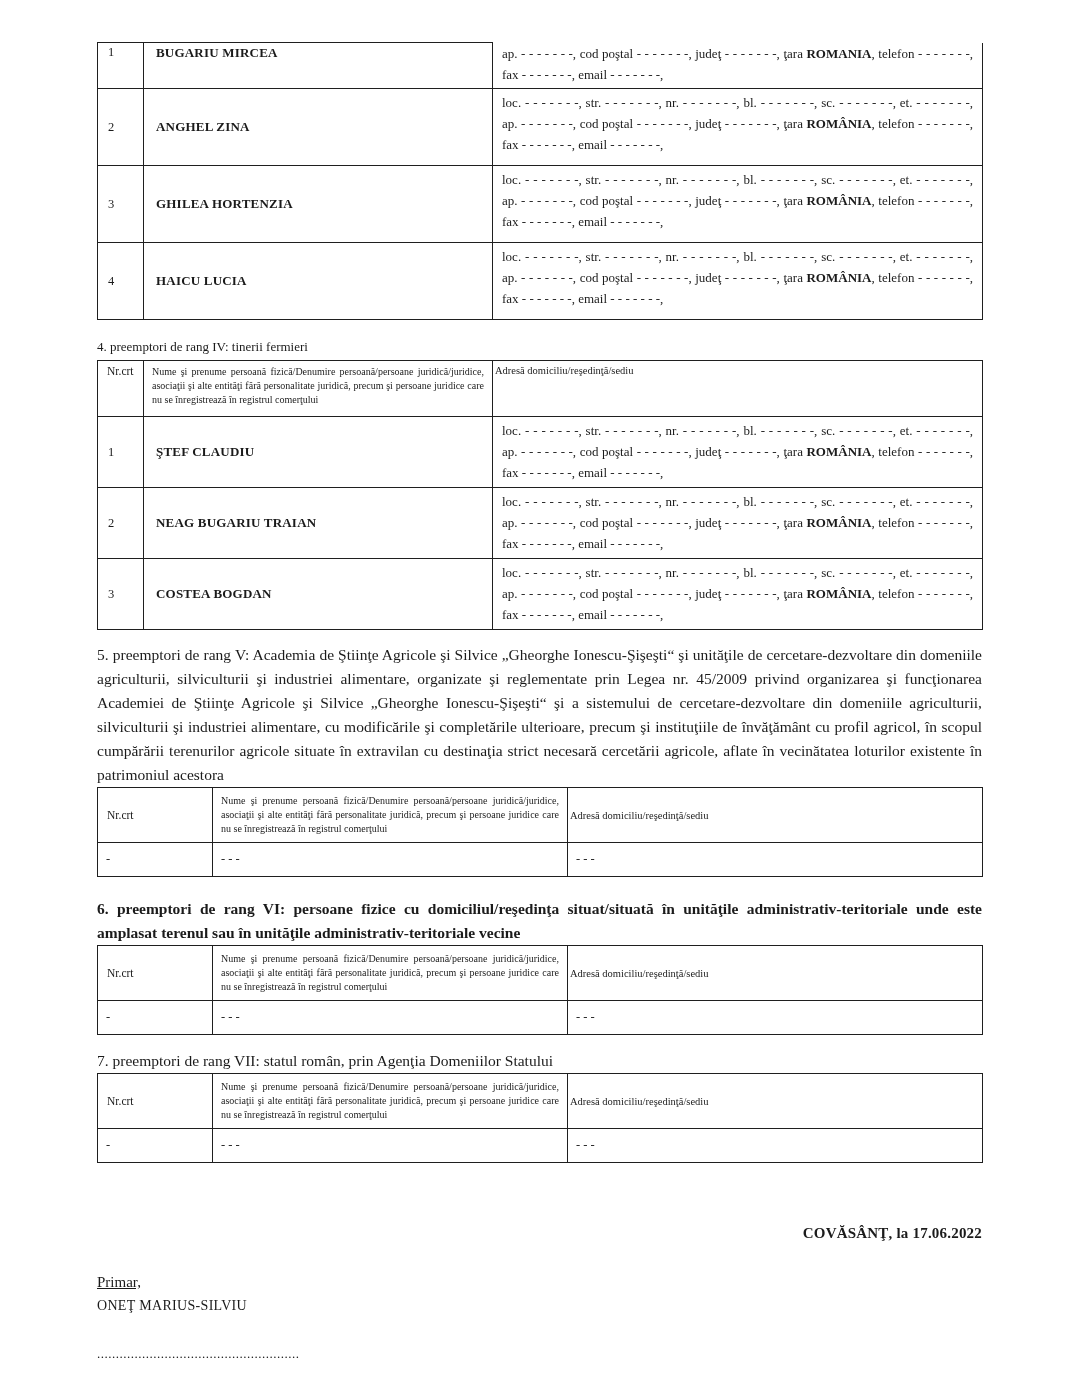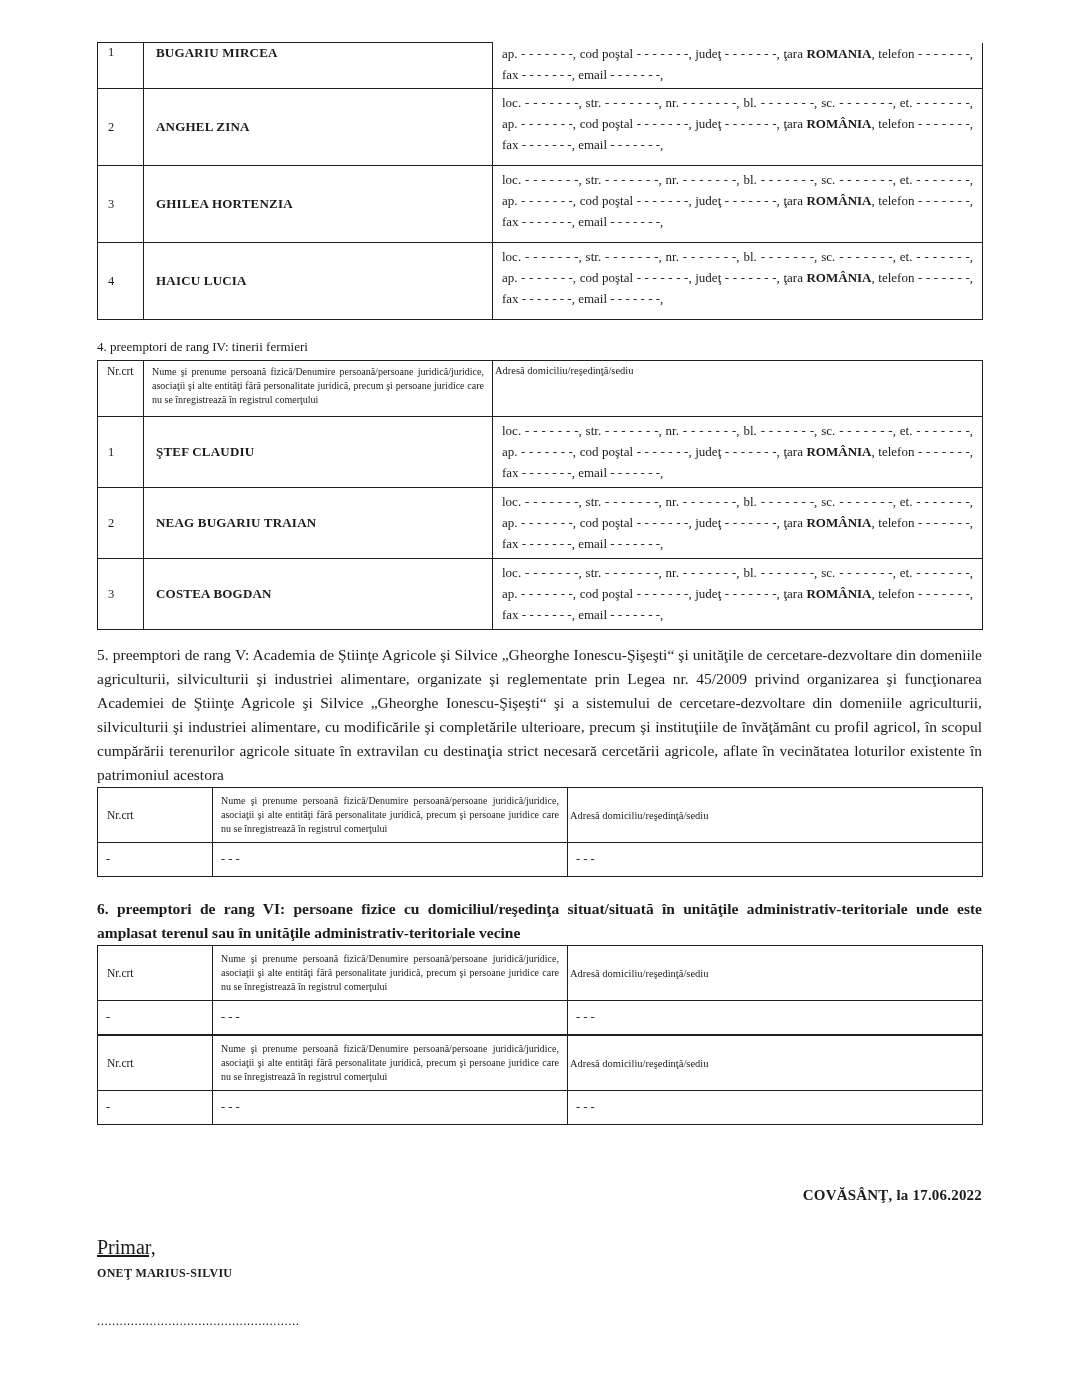--- a/index.html
+++ b/index.html
@@ -40,22 +40,22 @@
 
   
   .sec-title{font-size:13px;line-height:21px;margin:16px 0 3px 0;}
   .para{font-size:15.5px;line-height:24px;text-align:justify;margin:20px 0 0 0;}
   .para5{margin-top:13px;margin-bottom:0;}
   .para6{margin-bottom:0;font-weight:bold;}
   .sec7-title{font-size:15.5px;line-height:24px;margin:14px 0 0 0;}
 
   
   .f-place{margin-top:62px;font-size:15px;font-weight:bold;letter-spacing:.2px;text-align:right;}
-  .f-role{margin-top:32px;font-size:20px;text-decoration:underline;}
-  .f-name{margin-top:7px;font-size:12px;font-weight:bold;letter-spacing:.3px;}
+  .f-role{margin-top:32px;font-size:15px;text-decoration:underline;}
+  .f-name{margin-top:7px;font-size:14px;font-weight:normal;letter-spacing:.3px;}
   .f-dots{margin-top:32px;font-size:13px;letter-spacing:.5px;}
   .f-hint{margin-top:5px;font-size:13.5px;}
 </style>
 </head>
 <body>
 
 <div class="page">
 
   <table class="tbl">
     <colgroup>
@@ -180,20 +180,21 @@
       <td class="haddr">Adresă domiciliu/reşedinţă/sediu</td>
     </tr>
     <tr class="rb-row">
       <td>-</td>
       <td>- - -</td>
       <td>- - -</td>
     </tr>
   </tbody>
     </table>
 
+  <div class="sec7-title">7. preemptori de rang VII: statul român, prin Agenţia Domeniilor Statului</div>
   <table class="tbl">
     <colgroup>
         <col class="cb1">
         <col class="cb2">
         <col class="cb3">
       </colgroup>
     <tbody>
         <tr class="rb-head">
       <td class="hnr">Nr.crt</td>
       <td class="hname">Nume şi prenume persoană fizică/Denumire persoană/persoane juridică/juridice, asociaţii şi alte entităţi fără personalitate juridică, precum şi persoane juridice care nu se înregistrează în registrul comerţului</td>

